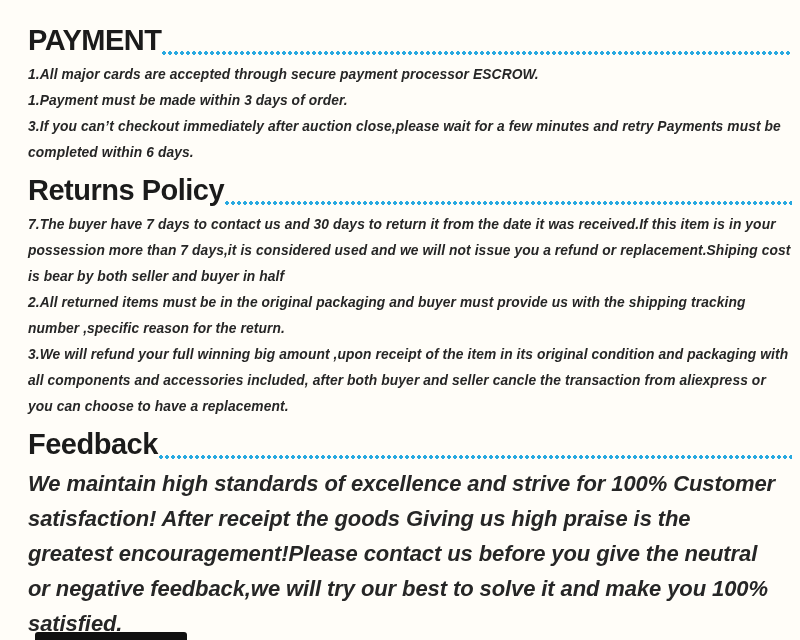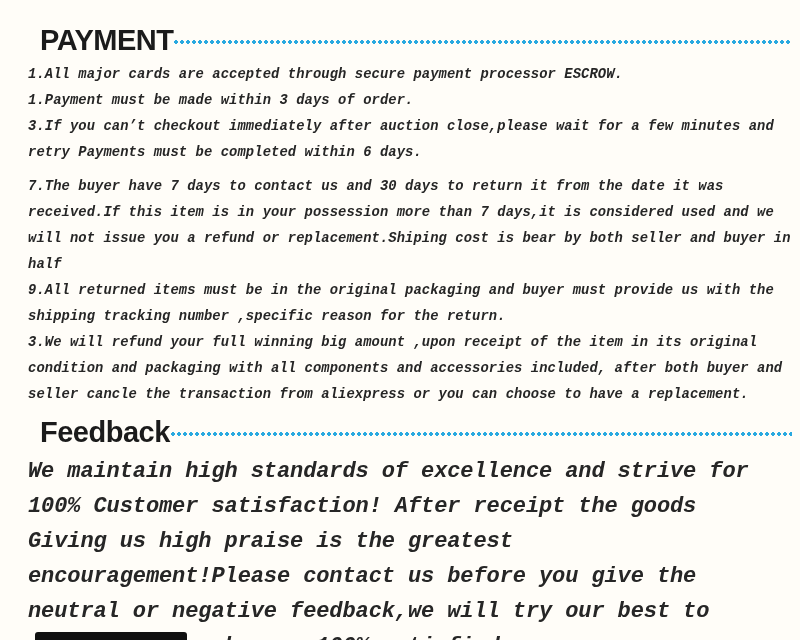--- a/index.html
+++ b/index.html
@@ -5,43 +5,42 @@
   html,body{margin:0;padding:0;}
   body{
     width:800px;height:640px;overflow:hidden;position:relative;
     background:#fffdf8;
     font-family:"Liberation Sans","DejaVu Sans",sans-serif;
     -webkit-font-smoothing:antialiased;
   }
   .page{padding:24px 8px 0 28px;}
   .section{margin:0;}
   .section-head{
-    display:flex;align-items:center;
-    margin:0 0 6px 12px;
+    display:flex;align-items:flex-end;
+    margin:0 0 6px 0;
   }
   .section-title{
     margin:0;color:#1b1b1b;font-weight:bold;
     font-size:29px;line-height:32px;letter-spacing:-0.5px;
     white-space:nowrap;
   }
   .dotted-rule{
     flex:1;height:6px;margin-top:3px;
     background-image:radial-gradient(circle 1.8px,#29a9e0 98%,rgba(41,169,224,0) 100%);
     background-size:6px 6px;
     background-position:0 50%;
     background-repeat:repeat-x;
   }
   .section-body{margin:0 0 8px 0;}
   .policy-par{
     margin:0;color:#262626;
     font-style:italic;font-weight:bold;
     font-size:13.8px;line-height:26px;
     letter-spacing:0.1px;
     max-width:764px;
-    font-family:Liberation Mono, monospace;
   }
   .feedback .policy-par{
     font-size:22px;line-height:35px;letter-spacing:-0.1px;
     max-width:748px;
   }
   .bottom-partial-bar{
     position:absolute;left:35px;bottom:-4px;
     width:152px;height:12px;border-radius:3px;
     background:#101010;
   }
@@ -57,23 +56,27 @@
       <div class="dotted-rule"></div>
     </div>
     <div class="section-body">
       <p class="policy-par">1.All major cards are accepted through secure payment processor ESCROW.</p>
       <p class="policy-par">1.Payment must be made within 3 days of order.</p>
       <p class="policy-par">3.If you can’t checkout immediately after auction close,please wait for a few minutes and  retry Payments must be completed within 6 days.</p>
     </div>
   </div>
 
   <div class="section">
+    <div class="section-head">
+      <h1 class="section-title">Returns Policy</h1>
+      <div class="dotted-rule"></div>
+    </div>
     <div class="section-body">
       <p class="policy-par">7.The buyer have 7 days to contact us and 30 days to return it from the date it was received.If this item is in your possession more than 7 days,it is considered used and we will not issue you a refund or replacement.Shiping cost is bear by both seller and buyer in half</p>
-      <p class="policy-par">9.All returned items must be in the original packaging and buyer must provide us with the shipping tracking number ,specific reason for the return.</p>
+      <p class="policy-par">2.All returned items must be in the original packaging and buyer must provide us with the shipping tracking number ,specific reason for the return.</p>
       <p class="policy-par">3.We will refund your full winning big amount ,upon receipt of the item in its original condition and packaging with all components and accessories included, after both buyer and seller cancle the transaction from aliexpress or you can choose to have a replacement.</p>
     </div>
   </div>
 
   <div class="section feedback">
     <div class="section-head">
       <h1 class="section-title">Feedback</h1>
       <div class="dotted-rule"></div>
     </div>
     <div class="section-body">

